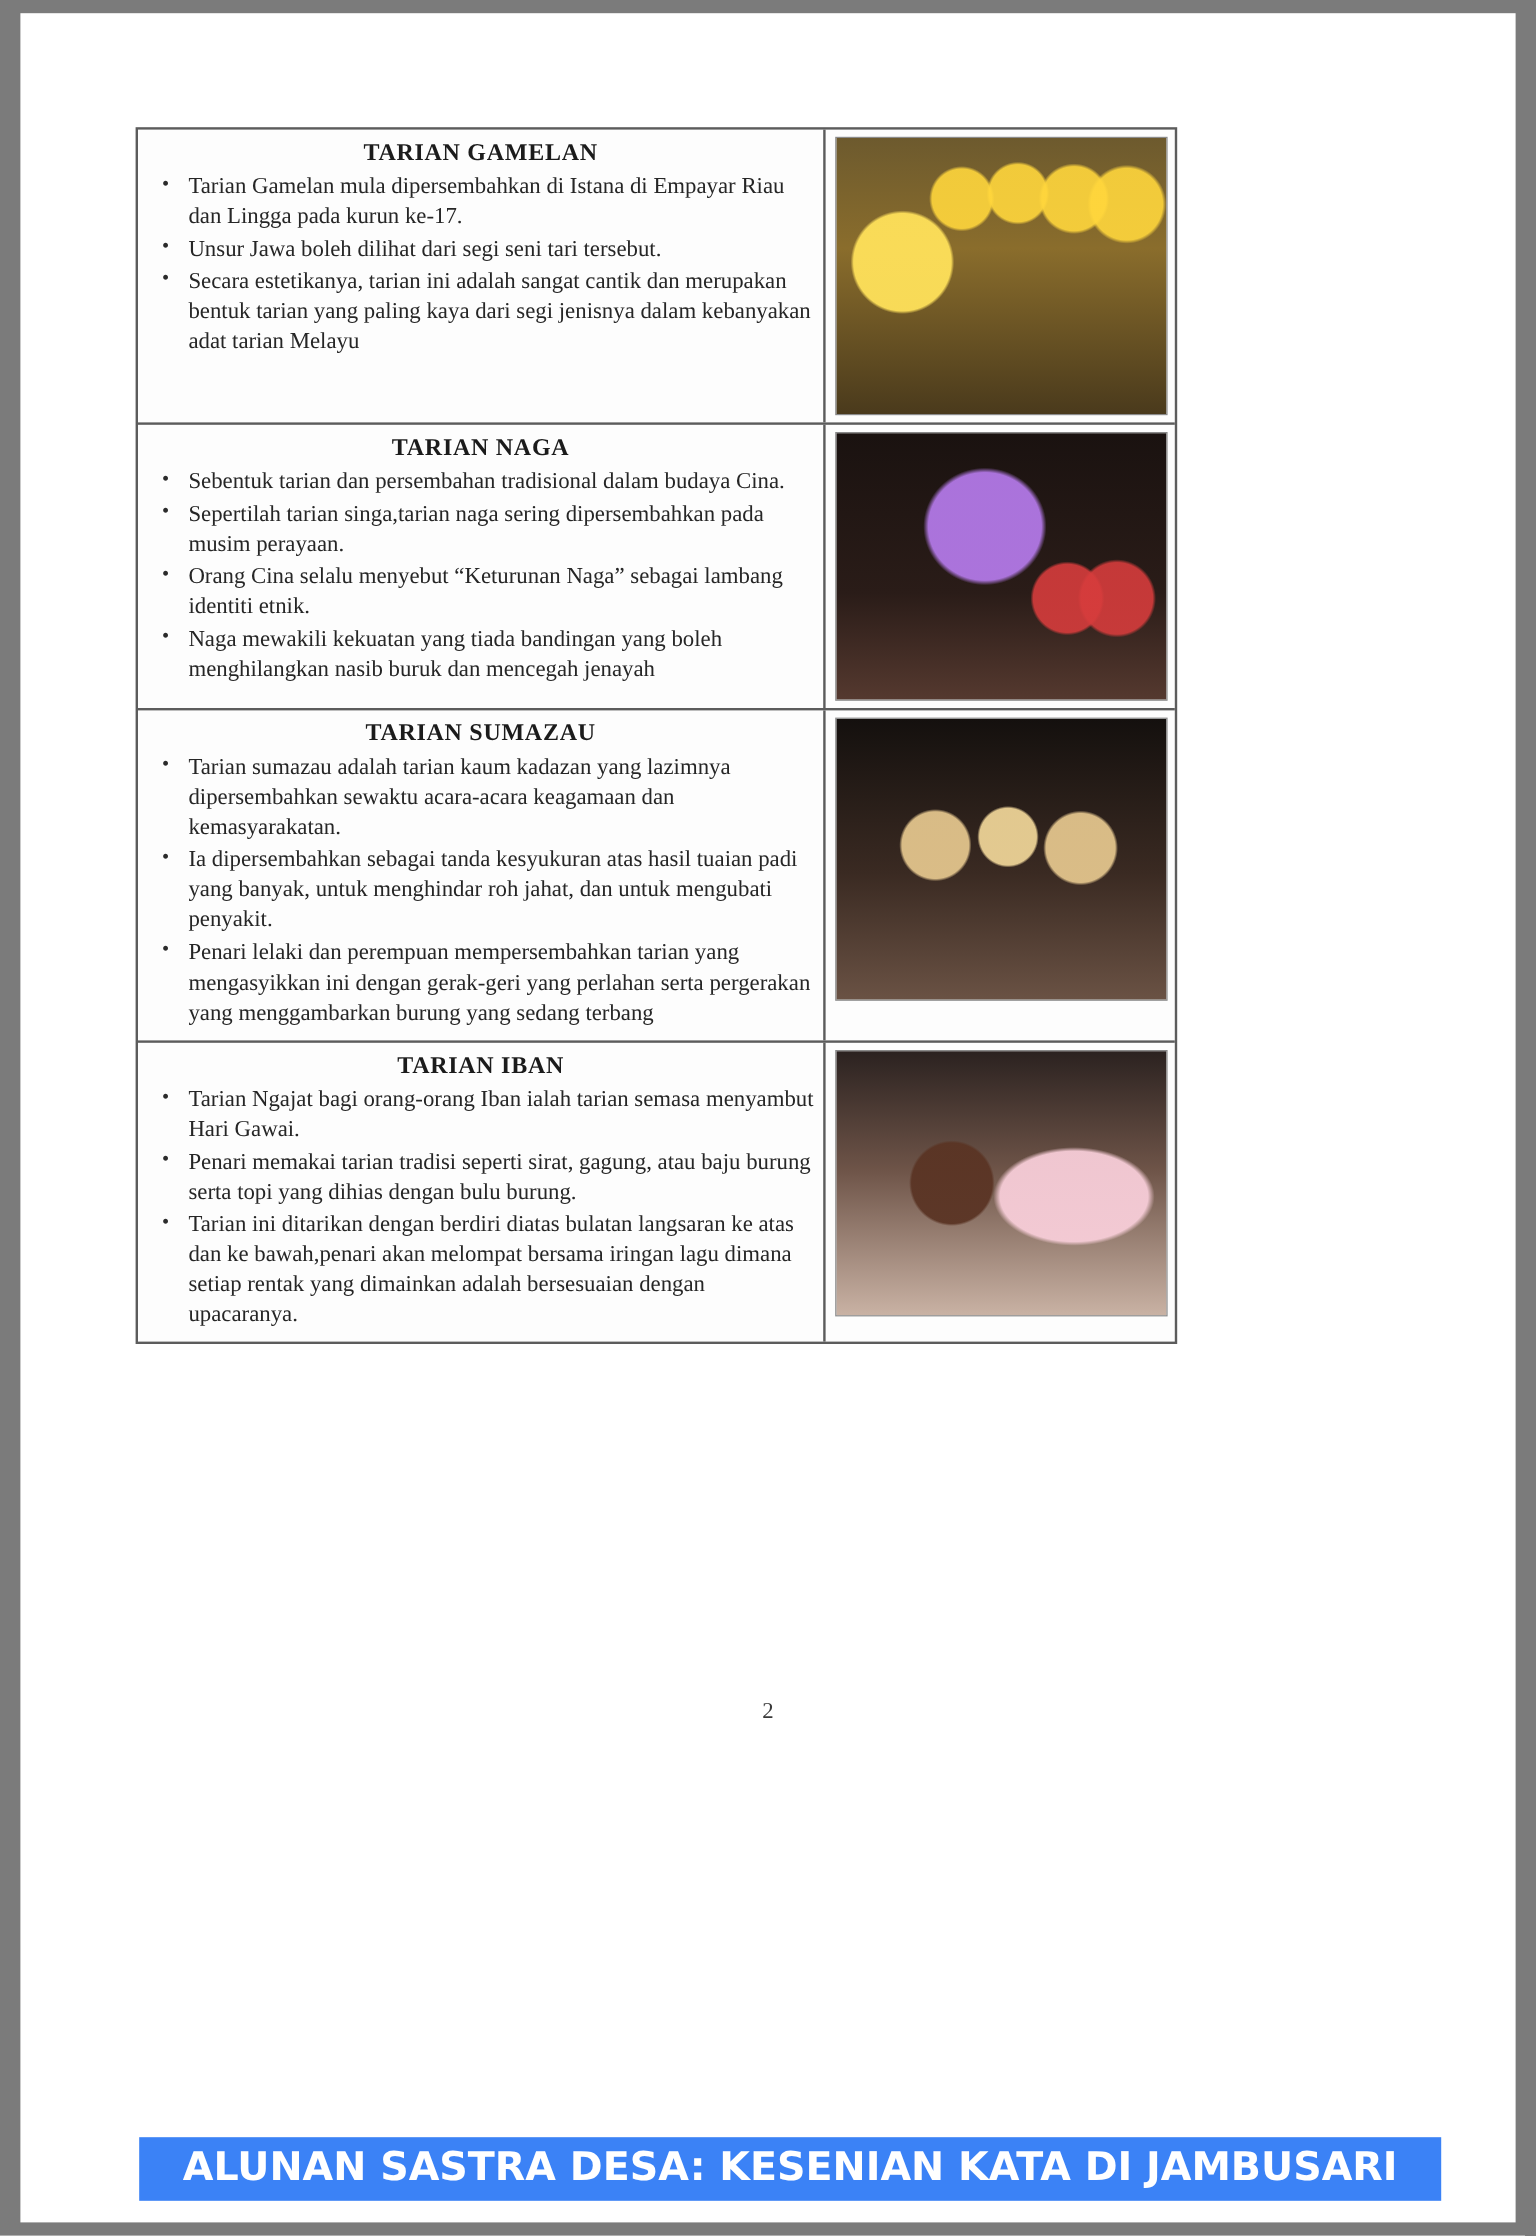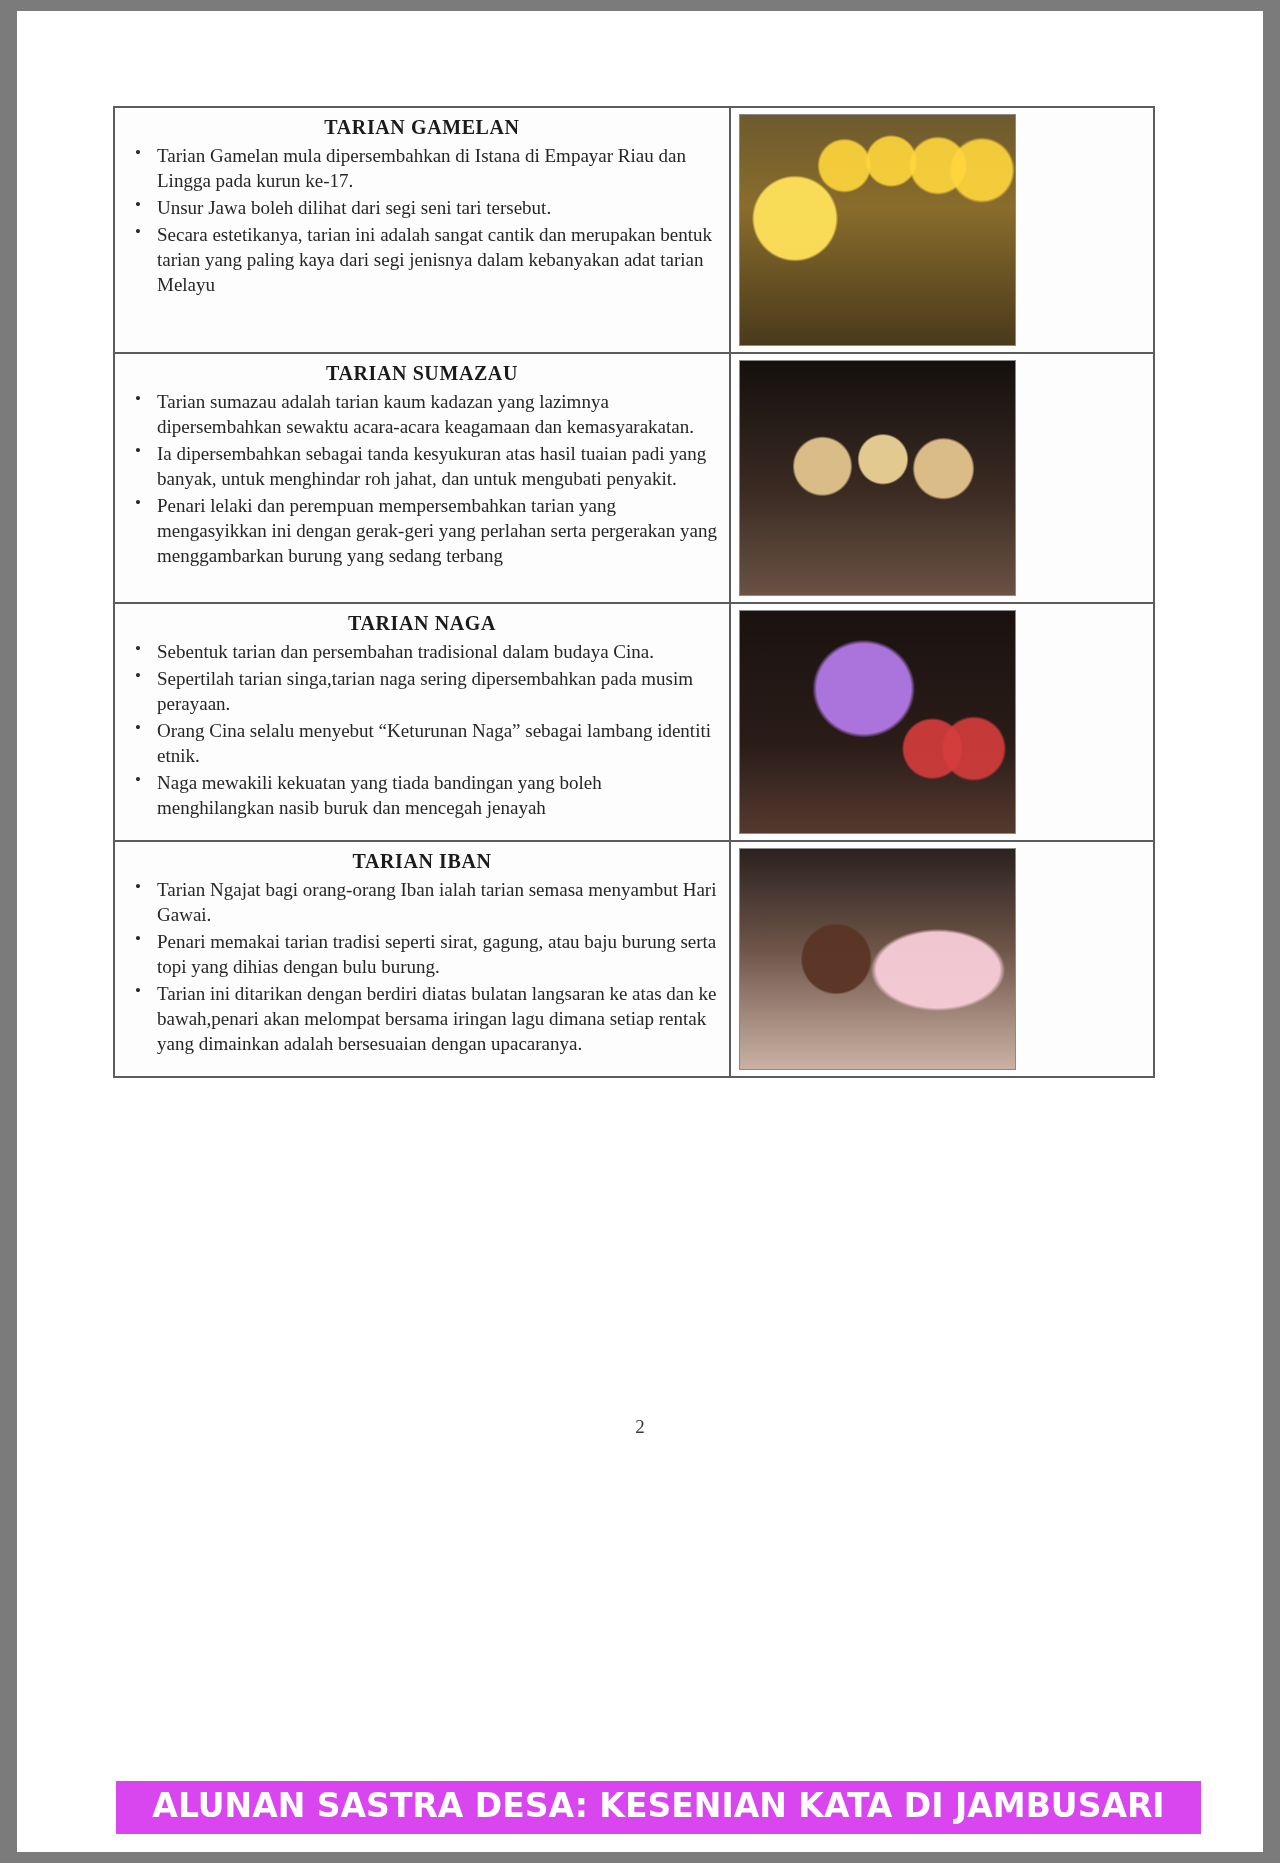--- a/index.html
+++ b/index.html
@@ -38,38 +38,38 @@
     white-space: nowrap;
     line-height: 1;
     z-index: 10;
   }
   
   .caption-bar {
     position: absolute;
     left: 99px;
     bottom: 18px;
     width: 1085px;
-    background: #d946ef;
+    background: #3b82f6;
     color: #ffffff;
     font-family: "DejaVu Sans", sans-serif;
     font-weight: bold;
     font-size: 33px;
     text-align: center;
     padding: 8px 0 10px 0;
     letter-spacing: 0px;
     box-sizing: border-box;
     z-index: 10;
     line-height: 1.05;
   }
   
   .doc-table {
     position: absolute;
     left: 96px;
     top: 95px;
-    width: 1042px;
+    width: 868px;
     border: 2px solid #5c5c5c;
     box-sizing: border-box;
     background: #fdfdfd;
   }
   .doc-row {
     display: flex;
     border-bottom: 2px solid #5c5c5c;
     box-sizing: border-box;
   }
   .doc-row:last-child {
@@ -189,49 +189,49 @@
           <li>Secara estetikanya, tarian ini adalah sangat cantik dan merupakan bentuk tarian yang paling kaya dari segi jenisnya dalam kebanyakan adat tarian Melayu</li>
         </ul>
       </div>
       <div class="doc-img-cell">
         <div class="photo photo-gamelan"></div>
       </div>
     </div>
 
     <div class="doc-row">
       <div class="doc-text-cell">
-        <div class="dance-title">TARIAN SUMAZAU</div>
-        <ul class="points">
-          <li>Tarian sumazau adalah tarian kaum kadazan yang lazimnya dipersembahkan sewaktu acara-acara keagamaan dan kemasyarakatan.</li>
-          <li>Ia dipersembahkan sebagai tanda kesyukuran atas hasil tuaian padi yang banyak, untuk menghindar roh jahat, dan untuk mengubati penyakit.</li>
-          <li>Penari lelaki dan perempuan mempersembahkan tarian yang mengasyikkan ini dengan gerak-geri yang perlahan serta pergerakan yang menggambarkan burung yang sedang terbang</li>
-        </ul>
-      </div>
-      <div class="doc-img-cell">
-        <div class="photo photo-sumazau"></div>
-      </div>
-    </div>
-
-    <div class="doc-row">
-      <div class="doc-text-cell">
         <div class="dance-title">TARIAN NAGA</div>
         <ul class="points">
           <li>Sebentuk tarian dan persembahan tradisional dalam budaya Cina.</li>
           <li>Sepertilah tarian singa,tarian naga sering dipersembahkan pada musim perayaan.</li>
           <li>Orang Cina selalu menyebut “Keturunan Naga” sebagai lambang identiti etnik.</li>
           <li>Naga mewakili kekuatan yang tiada bandingan yang boleh menghilangkan nasib buruk dan mencegah jenayah</li>
         </ul>
       </div>
       <div class="doc-img-cell">
         <div class="photo photo-naga"></div>
       </div>
     </div>
 
     <div class="doc-row">
       <div class="doc-text-cell">
+        <div class="dance-title">TARIAN SUMAZAU</div>
+        <ul class="points">
+          <li>Tarian sumazau adalah tarian kaum kadazan yang lazimnya dipersembahkan sewaktu acara-acara keagamaan dan kemasyarakatan.</li>
+          <li>Ia dipersembahkan sebagai tanda kesyukuran atas hasil tuaian padi yang banyak, untuk menghindar roh jahat, dan untuk mengubati penyakit.</li>
+          <li>Penari lelaki dan perempuan mempersembahkan tarian yang mengasyikkan ini dengan gerak-geri yang perlahan serta pergerakan yang menggambarkan burung yang sedang terbang</li>
+        </ul>
+      </div>
+      <div class="doc-img-cell">
+        <div class="photo photo-sumazau"></div>
+      </div>
+    </div>
+
+    <div class="doc-row">
+      <div class="doc-text-cell">
         <div class="dance-title">TARIAN IBAN</div>
         <ul class="points">
           <li>Tarian Ngajat bagi orang-orang Iban ialah tarian semasa menyambut Hari Gawai.</li>
           <li>Penari memakai tarian tradisi seperti sirat, gagung, atau baju burung serta topi yang dihias dengan bulu burung.</li>
           <li>Tarian ini ditarikan dengan berdiri diatas bulatan langsaran ke atas dan ke bawah,penari akan melompat bersama iringan lagu dimana setiap rentak yang dimainkan adalah bersesuaian dengan upacaranya.</li>
         </ul>
       </div>
       <div class="doc-img-cell">
         <div class="photo photo-iban"></div>
       </div>

